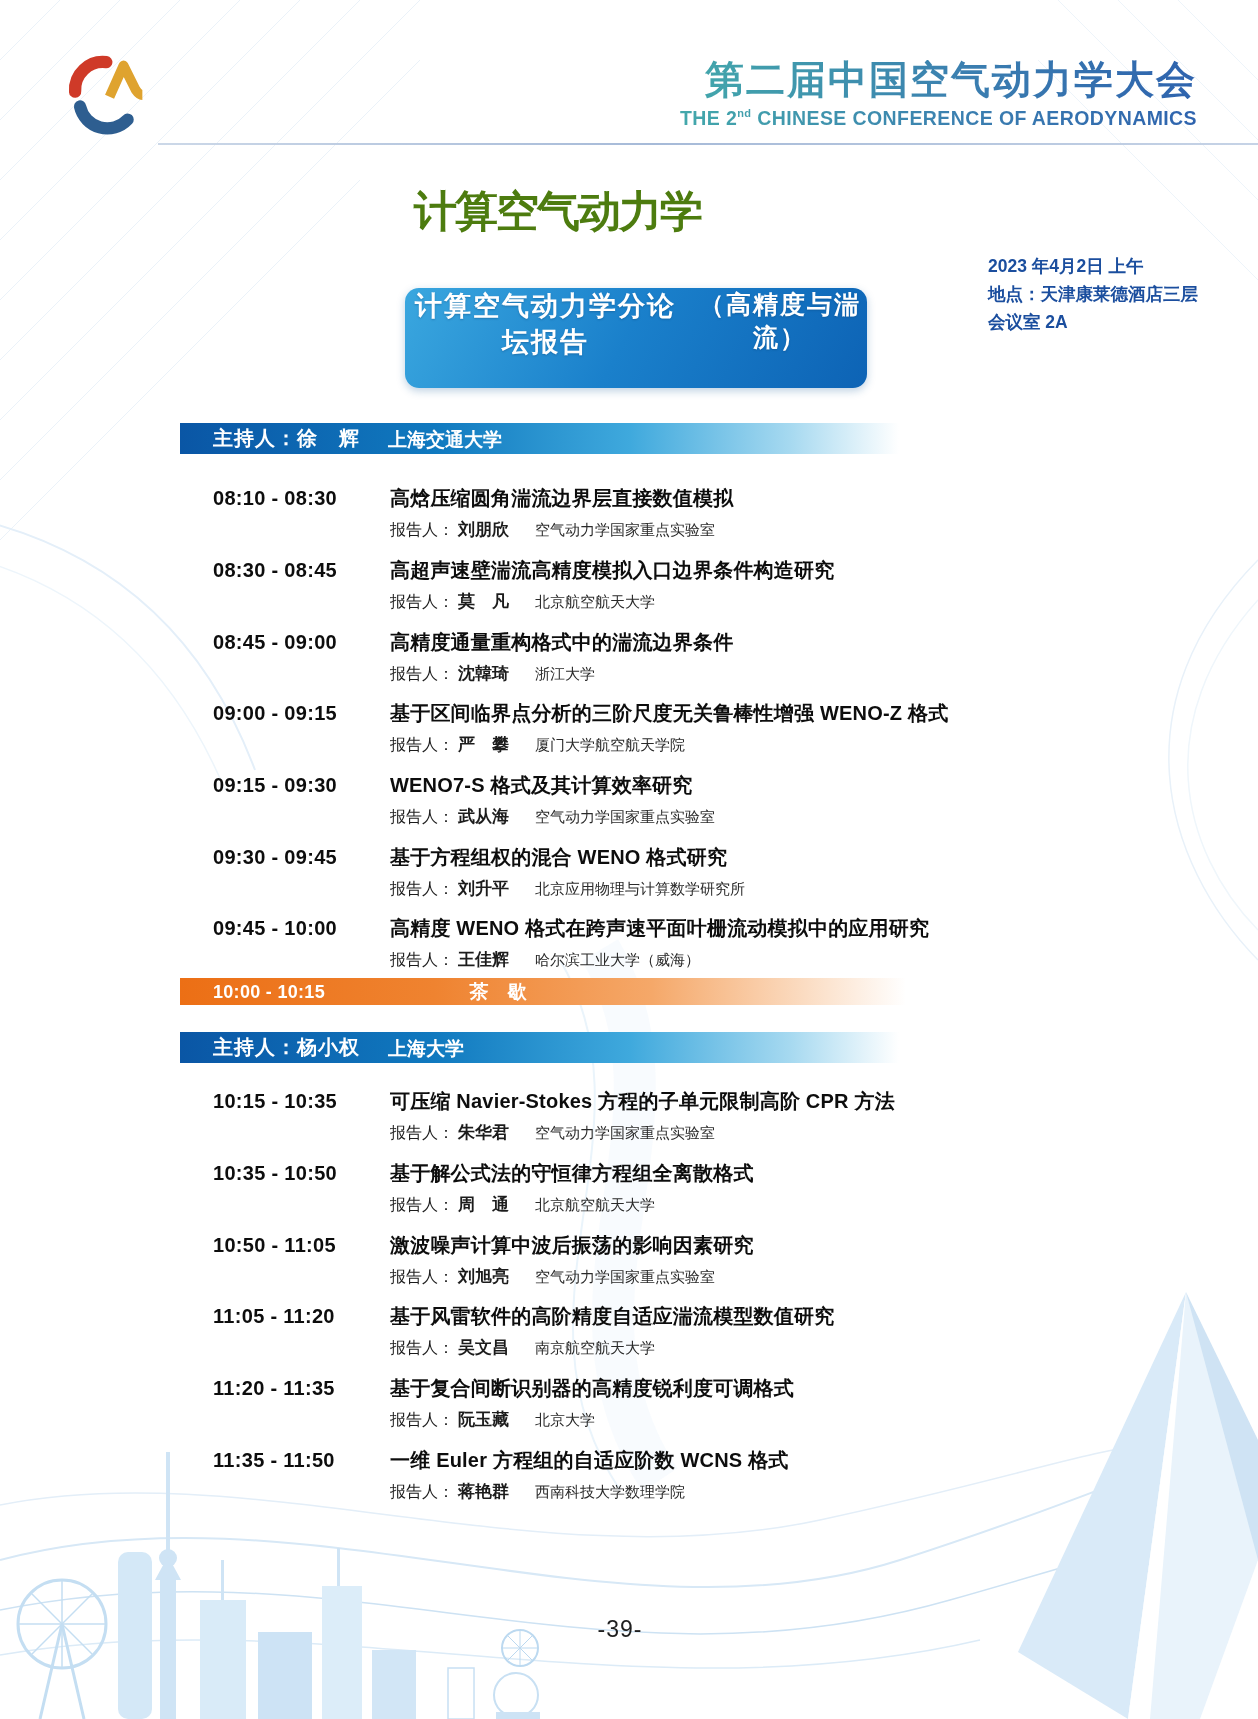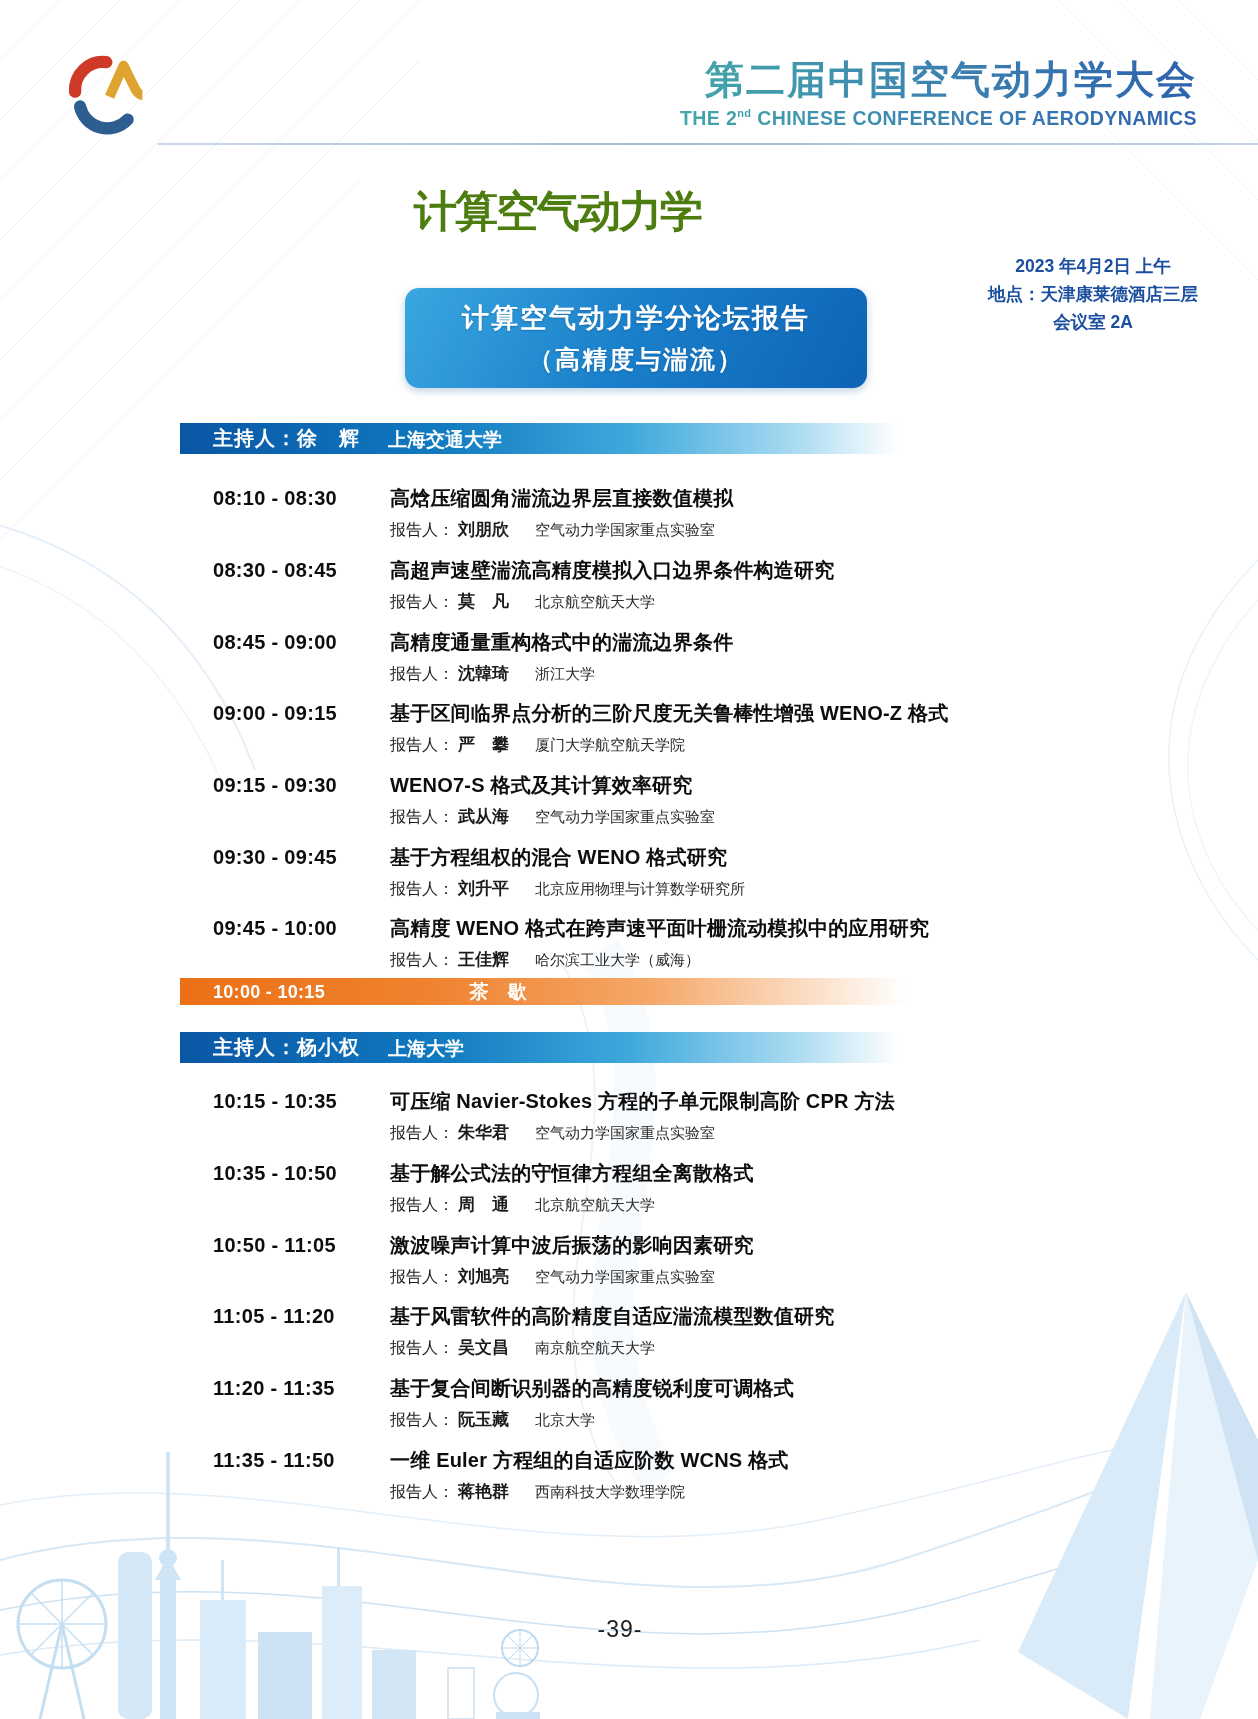--- a/index.html
+++ b/index.html
@@ -22,24 +22,24 @@
     }
   }
   .head-en sup{font-size:11px;vertical-align:super;}
   .divider{position:absolute;top:143px;left:158px;right:0;height:2px;
     background:linear-gradient(90deg,#ccd8e8 0%,#a6bad8 45%,#c6d3e6 100%);}
 
   
   .forum-title{position:absolute;top:188px;left:414px;font-size:43px;line-height:1.1;
     font-weight:900;color:#4d7c0f;letter-spacing:-2px;
     text-shadow:0 0 4px rgba(255,255,255,0.8);}
-  .meta{position:absolute;top:252px;right:60px;text-align:center;color:#1b4e9e;
+  .meta{position:absolute;top:252px;right:60px;text-align:left;color:#1b4e9e;
     font-weight:700;font-size:17.5px;line-height:28px;}
   .subtitle-box{position:absolute;left:405px;top:288px;width:462px;height:100px;
-    border-radius:14px;display:flex;flex-direction:column;justify-content:center;gap:7px;
+    border-radius:14px;display:flex;flex-direction:row;justify-content:center;gap:7px;
     background:linear-gradient(118deg,#3aa7df 0%,#1a80cb 48%,#0d63b5 100%);
     box-shadow:0 3px 8px rgba(23,88,150,0.28);color:#fff;text-align:center;}
   .subtitle-line1{font-size:27px;font-weight:800;letter-spacing:2px;text-shadow:0 1px 2px rgba(10,60,110,0.35);}
   .subtitle-line2{font-size:25px;font-weight:800;letter-spacing:2px;text-shadow:0 1px 2px rgba(10,60,110,0.35);}
 
   
   .chair-bar{position:absolute;left:180px;width:726px;height:31px;display:flex;align-items:center;
     padding-left:33px;box-sizing:border-box;color:#fff;
     background:linear-gradient(90deg,#0a56a5 0%,#1079bf 35%,#3fa9dd 62%,#a6d9f0 84%,rgba(255,255,255,0) 99%);gap:12px;}
   .chair-label{font-size:20px;font-weight:800;letter-spacing:1px;}

